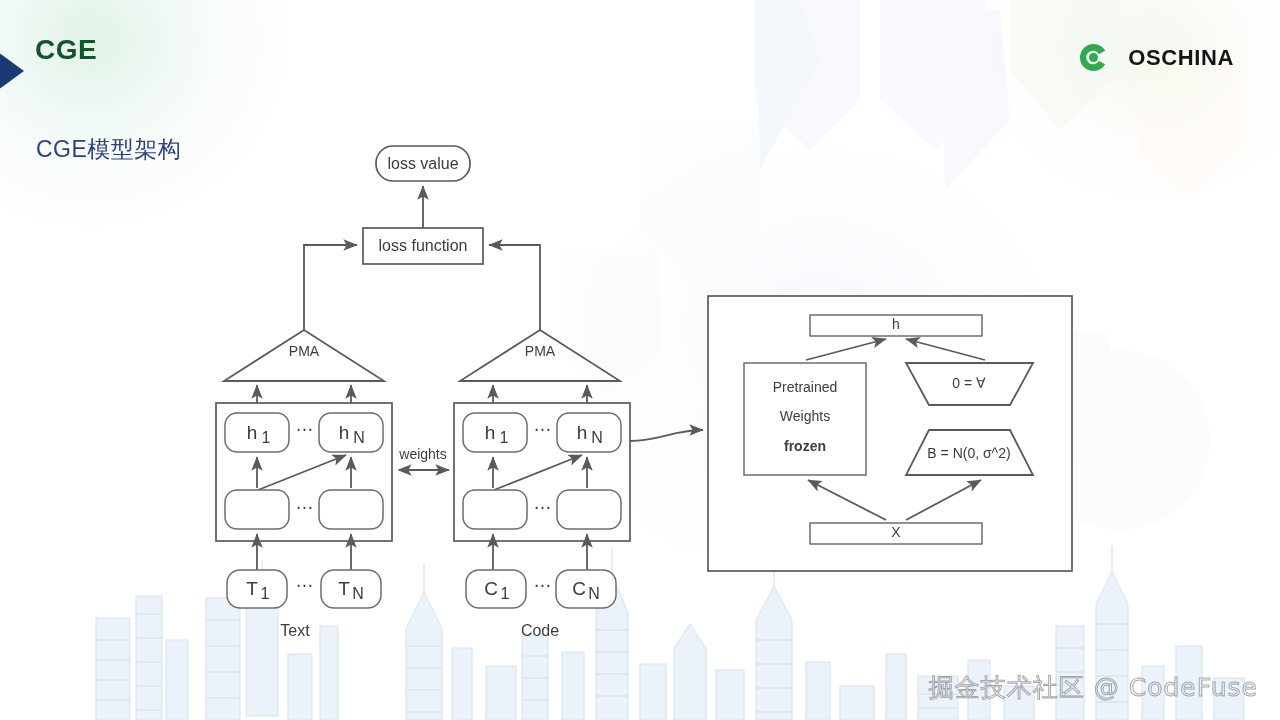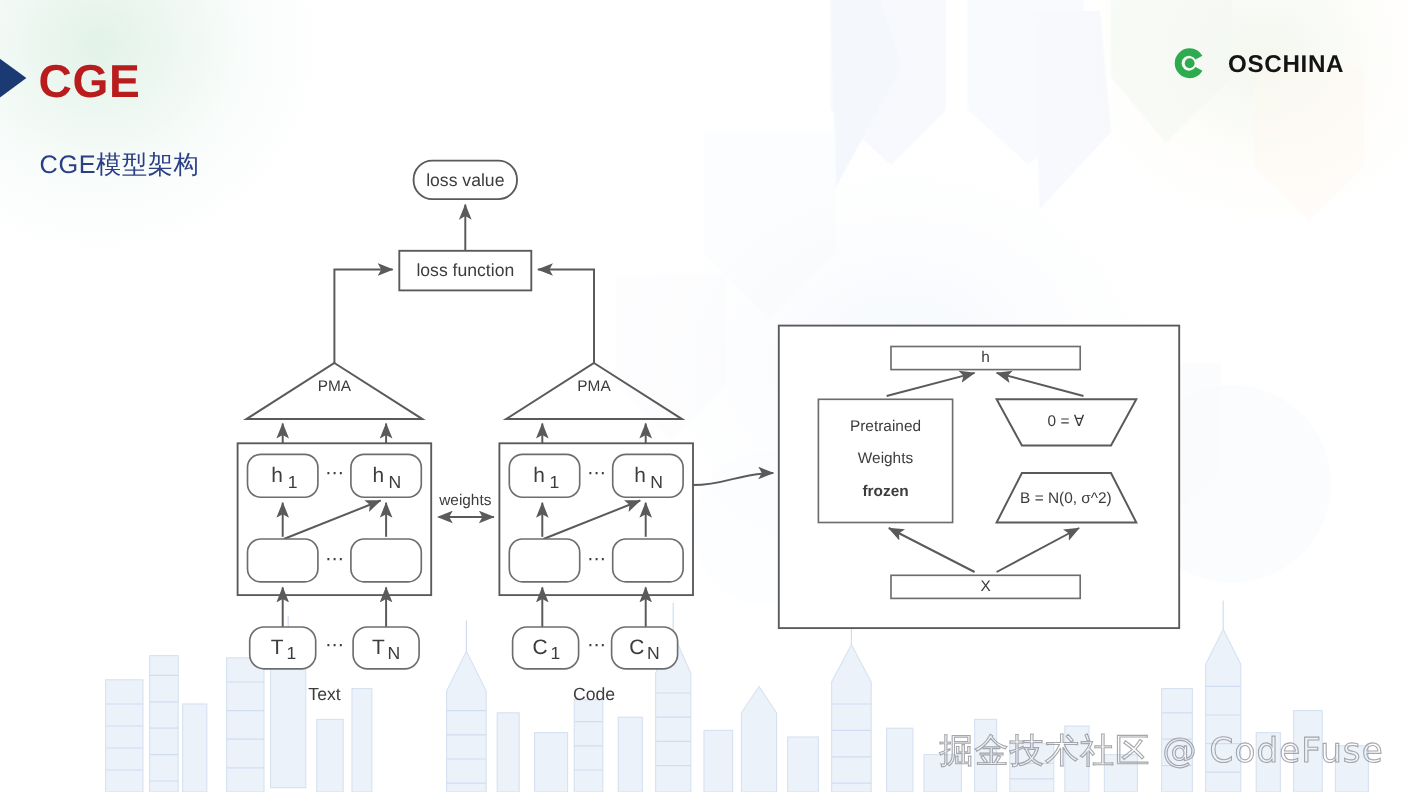--- a/index.html
+++ b/index.html
@@ -40,43 +40,43 @@
 
   
   .hdr-marker {
     position: absolute; left: -2px; top: 52px;
     width: 0; height: 0;
     border-top: 19px solid transparent;
     border-bottom: 19px solid transparent;
     border-left: 26px solid #1b3a73;
   }
   .hdr-title {
-    position: absolute; left: 35px; top: 50px;
-    font-size: 42px; font-weight: bold; letter-spacing: 0.5px;
-    color: #b91c1c;
+    position: absolute; left: 35px; top: 34px;
+    font-size: 28px; font-weight: bold; letter-spacing: 0.5px;
+    color: #14532d;
   }
   .hdr-sub {
     position: absolute; left: 36px; top: 134px;
     font-size: 23px; color: #2b3f87; letter-spacing: 0.5px;
   }
 
   
   .osc-logo {
-    position: absolute; right: 58px; top: 42px;
+    position: absolute; right: 46px; top: 42px;
     display: flex; align-items: center; gap: 19px;
   }
   .osc-mark { width: 31px; height: 31px; display: block; }
   .osc-text {
     font-size: 22px; font-weight: bold; color: #141414; letter-spacing: 0.6px;
   }
 
   
   .watermark {
     position: absolute; right: 22px; bottom: 16px;
-    font-size: 31px; letter-spacing: 1px;
+    font-size: 25px; letter-spacing: 1px;
     color: rgba(255,255,255,0);
     -webkit-text-stroke: 1px rgba(150,152,158,0.85);
     font-family: "DejaVu Sans", sans-serif;
     white-space: nowrap;
   }
 
   
   #diagram {
     position: absolute; left: 0; top: 0; width: 1280px; height: 720px;
   }

